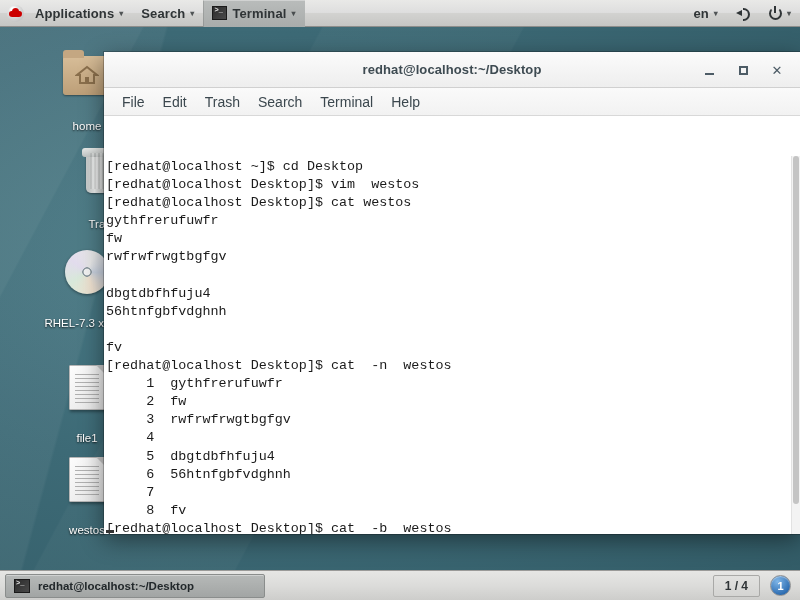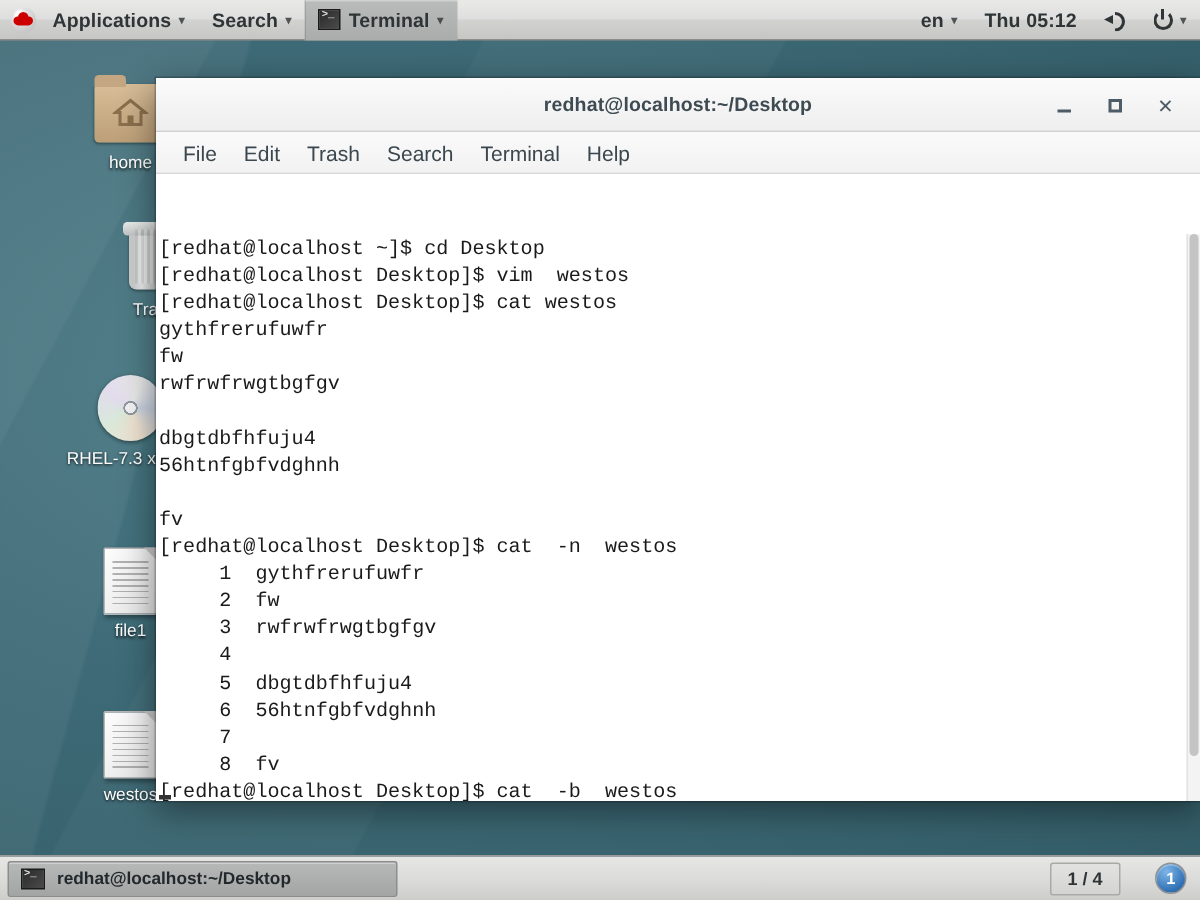--- a/index.html
+++ b/index.html
@@ -80,21 +80,21 @@
          border-top-color:transparent; }
   .pwr::after{ content:""; position:absolute; left:3.5px; top:-3px; width:2px; height:7px; background:#2f3436; }
 
   
   .dicon {
     position:absolute; width:86px; text-align:center; cursor:default; z-index:5;
   }
   .dicon .glyph { height:54px; display:flex; align-items:center; justify-content:center; }
   .dicon .lbl {
     font-size:11.5px; color:#ffffff; line-height:13px;
-    text-shadow:0 1px 2px rgba(0,0,0,.85); margin-top:1px;
+    text-shadow:0 1px 2px rgba(0,0,0,.85); margin-top:18px;
     word-break:break-word;
   }
   .folder {
     width:48px; height:39px; position:relative;
     background:linear-gradient(to bottom,#d7bd98,#bd9f78);
     border-radius:3px; box-shadow:0 1px 2px rgba(0,0,0,.4);
   }
   .folder::before{
     content:""; position:absolute; left:0; top:-6px; width:21px; height:8px;
     background:#c4a782; border-radius:3px 3px 0 0;
@@ -206,21 +206,21 @@
   #task-button {
     display:flex; align-items:center; gap:8px;
     height:24px; width:260px; padding:0 8px;
     background:linear-gradient(to bottom,#b6b9b8,#a2a5a4);
     border:1px solid #8a8d8c; border-radius:2px;
     box-shadow:inset 0 1px 0 rgba(255,255,255,.35);
     font-size:11.5px; font-weight:bold; color:#22282b; cursor:default;
     overflow:hidden; white-space:nowrap;
   }
   #task-button .term-mini{ width:16px; height:14px; }
-  #bp-right { margin-left:auto; display:flex; align-items:center; gap:23px; padding-right:4px; }
+  #bp-right { margin-left:auto; display:flex; align-items:center; gap:10px; padding-right:4px; }
   #workspace-indicator {
     font-size:12px; font-weight:bold; color:#2f3436;
     padding:3px 11px; border:1px solid #a9a9a7; border-radius:2px;
     background:linear-gradient(to bottom,#e2e2e0,#d4d4d2);
   }
   #notify-badge {
     width:21px; height:21px; border-radius:50%;
     background:radial-gradient(circle at 35% 28%, #7fb6e8, #2b6bb0 75%, #1d4e85 100%);
     border:1px solid #8f9193;
     color:#fff; font-size:11px; font-weight:bold;
@@ -263,21 +263,21 @@
 
 <div class="dicon" style="left:44px; top:360px;">
   <div class="glyph">
       <div class="doc">
         <div class="lines"></div>
       </div>
     </div>
   <div class="lbl">file1</div>
 </div>
 
-<div class="dicon" style="left:44px; top:469px;">
+<div class="dicon" style="left:44px; top:452px;">
   <div class="glyph">
       <div class="doc">
         <div class="lines"></div>
       </div>
     </div>
   <div class="lbl">westos</div>
 </div>
 
 <div id="top-panel">
   <div class="rh-logo"></div>
@@ -295,23 +295,20 @@
   <div class="panel-item active">
     <span class="term-mini"></span>
     <span>Terminal</span>
     <span class="caret">▾</span>
   </div>
 
   <div id="panel-right">
     <div class="panel-item">
       <span>en</span>
       <span class="caret">▾</span>
-    </div>
-    <div class="panel-item">
-      <span>Thu 05:12</span>
     </div>
     <div class="panel-item">
       <span class="spk"></span>
     </div>
     <div class="panel-item">
       <span class="pwr"></span>
       <span class="caret">▾</span>
     </div>
   </div>
 </div>

